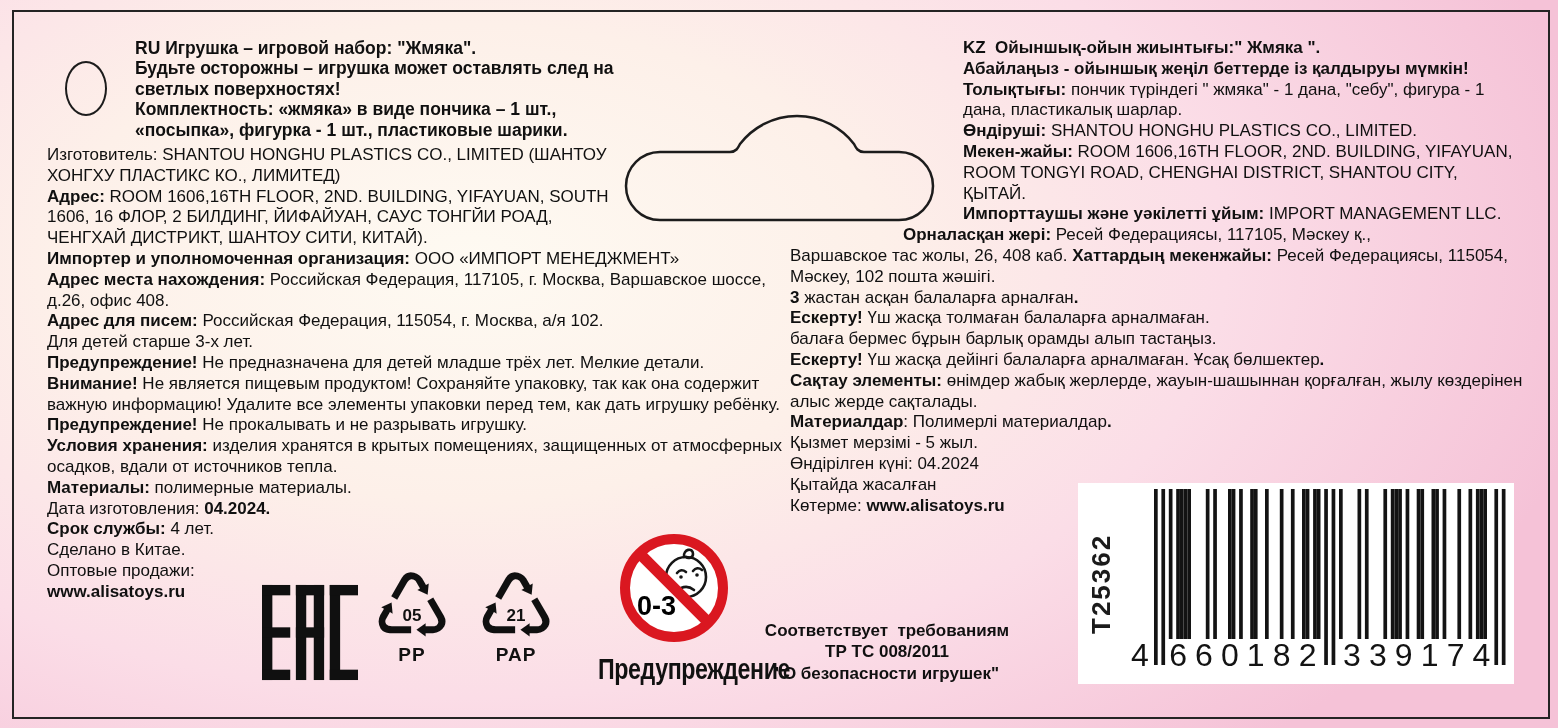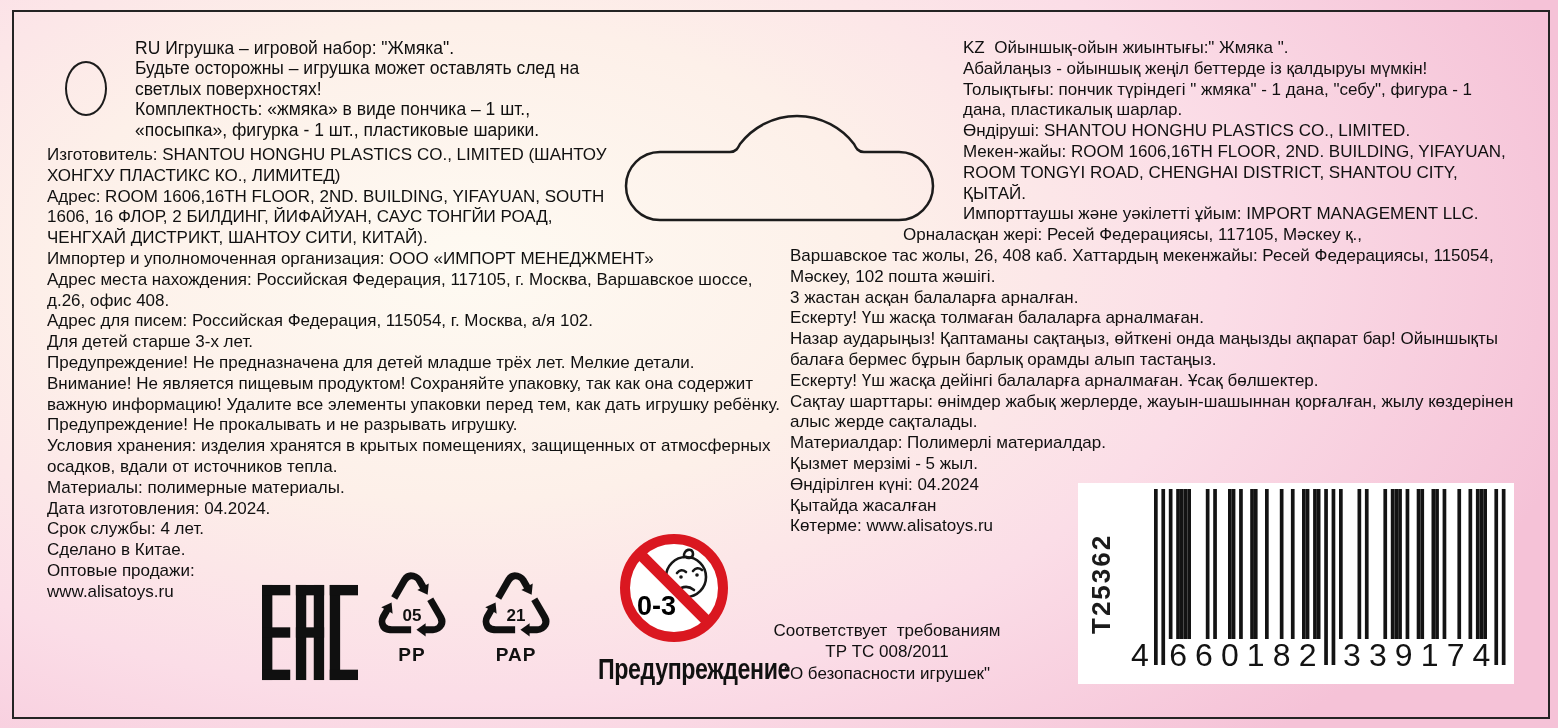--- a/index.html
+++ b/index.html
@@ -6,21 +6,21 @@
   body{
     width:1558px;height:728px;position:relative;overflow:hidden;
     font-family:"Liberation Sans",sans-serif;color:#111;
     background:radial-gradient(1150px 660px at 30% 36%,
       #fefaf2 0%, #fdf0e9 36%, #fbdde7 66%, #f5c2d7 100%) #f5c2d7;
   }
   .abs{position:absolute;}
   #label-border{left:12px;top:10px;width:1534px;height:705px;border:2px solid #242424;}
   
   .tl{white-space:pre;font-size:17px;line-height:20.8px;color:#101010;}
-  .tl .bld{font-weight:normal;}
+  .tl .bld{font-weight:bold;}
   #ru-header{left:135px;top:38px;}
   #ru-header .tl{font-weight:bold;font-size:17.5px;line-height:20.4px;}
   #ru-body{left:47px;top:145px;}
   #kz-body{left:790px;top:38px;}
   #kz-body .ind2{margin-left:173px;}
   #kz-body .ind1{margin-left:113px;}
   #compliance{left:751px;top:620px;width:272px;text-align:center;}
   #compliance .tl{font-weight:bold;line-height:21.4px;}
   
   #die-circle{left:65px;top:61px;width:38px;height:51px;border:2.5px solid #1c1c1c;border-radius:50%;}
@@ -93,24 +93,23 @@
     <div class="tl ind2"><span class="bld">Өндіруші:</span><span> SHANTOU HONGHU PLASTICS CO., LIMITED.</span></div>
     <div class="tl ind2"><span class="bld">Мекен-жайы:</span><span> ROOM 1606,16TH FLOOR, 2ND. BUILDING, YIFAYUAN,</span></div>
     <div class="tl ind2"><span>ROOM TONGYI ROAD, CHENGHAI DISTRICT, SHANTOU CITY,</span></div>
     <div class="tl ind2"><span>ҚЫТАЙ.</span></div>
     <div class="tl ind2"><span class="bld">Импорттаушы және уәкілетті ұйым:</span><span> IMPORT MANAGEMENT LLC.</span></div>
     <div class="tl ind1"><span class="bld">Орналасқан жері:</span><span> Ресей Федерациясы, 117105, Мәскеу қ.,</span></div>
     <div class="tl ind0"><span>Варшавское тас жолы, 26, 408 каб. </span><span class="bld">Хаттардың мекенжайы:</span><span> Ресей Федерациясы, 115054,</span></div>
     <div class="tl ind0"><span>Мәскеу, 102 пошта жәшігі.</span></div>
     <div class="tl ind0"><span class="bld">3</span><span> жастан асқан балаларға арналған</span><span class="bld">.</span></div>
     <div class="tl ind0"><span class="bld">Ескерту!</span><span> Үш жасқа толмаған балаларға арналмаған.</span></div>
-    <div class="tl ind0"><span class="bld">Назар аударыңыз!</span><span> Қаптаманы сақтаңыз, өйткені онда маңызды ақпарат бар! Ойыншықты</span></div>
     <div class="tl ind0"><span>балаға бермес бұрын барлық орамды алып тастаңыз.</span></div>
     <div class="tl ind0"><span class="bld">Ескерту!</span><span> Үш жасқа дейінгі балаларға арналмаған. Ұсақ бөлшектер</span><span class="bld">.</span></div>
-    <div class="tl ind0"><span class="bld">Сақтау шарттары:</span><span> өнімдер жабық жерлерде, жауын-шашыннан қорғалған, жылу көздерінен</span></div>
+    <div class="tl ind0"><span class="bld">Сақтау элементы:</span><span> өнімдер жабық жерлерде, жауын-шашыннан қорғалған, жылу көздерінен</span></div>
     <div class="tl ind0"><span>алыс жерде сақталады.</span></div>
     <div class="tl ind0"><span class="bld">Материалдар</span><span>: Полимерлі материалдар</span><span class="bld">.</span></div>
     <div class="tl ind0"><span>Қызмет мерзімі - 5 жыл.</span></div>
     <div class="tl ind0"><span>Өндірілген күні: 04.2024</span></div>
     <div class="tl ind0"><span>Қытайда жасалған</span></div>
     <div class="tl ind0"><span>Көтерме: </span><span class="bld">www.alisatoys.ru</span></div>
   </div>
 
 <div class="abs" id="compliance">
     <div class="tl ind0"><span class="bld">Соответствует  требованиям</span></div>

